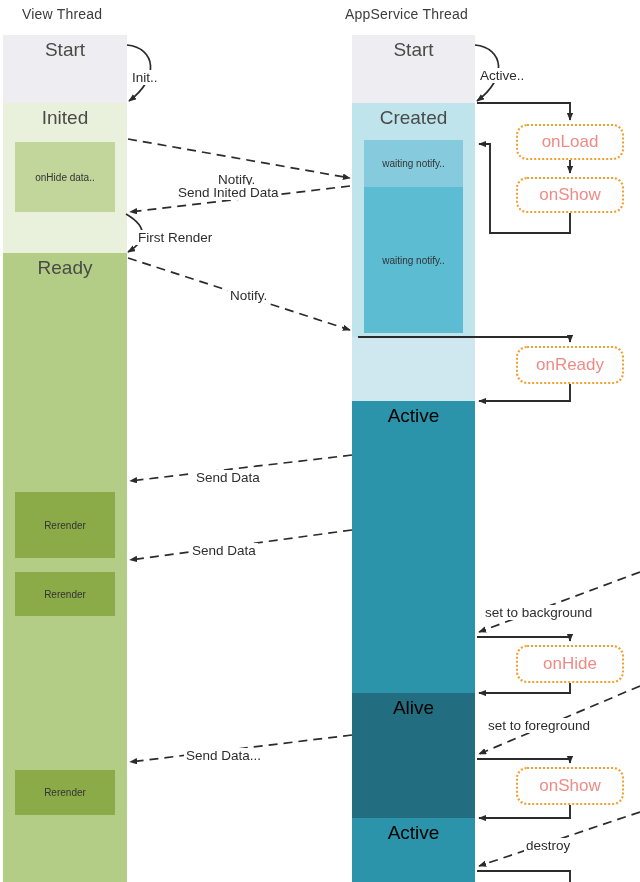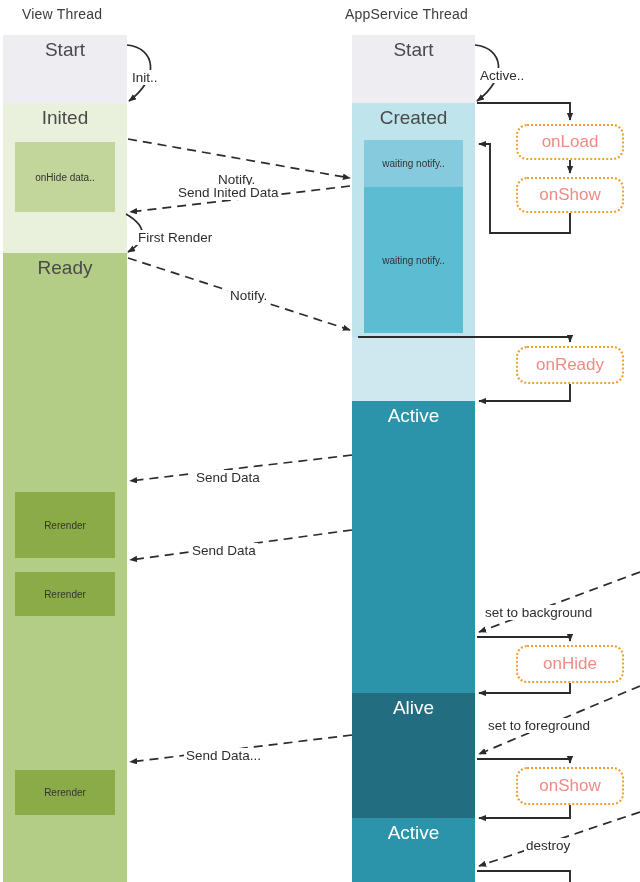--- a/index.html
+++ b/index.html
@@ -33,21 +33,21 @@
   }
   .band-label {
     position: absolute;
     width: 100%;
     text-align: center;
     top: 4px;
     font-size: 19px;
     color: #4a4a4a;
     white-space: nowrap;
   }
-  .band-label.light { color: #ffffff; }
+  .band-label.light { color: #000000; }
 
   .inner-box {
     position: absolute;
     box-sizing: border-box;
     display: flex;
     align-items: center;
     justify-content: center;
   }
   .inner-box span {
     font-size: 10px;

